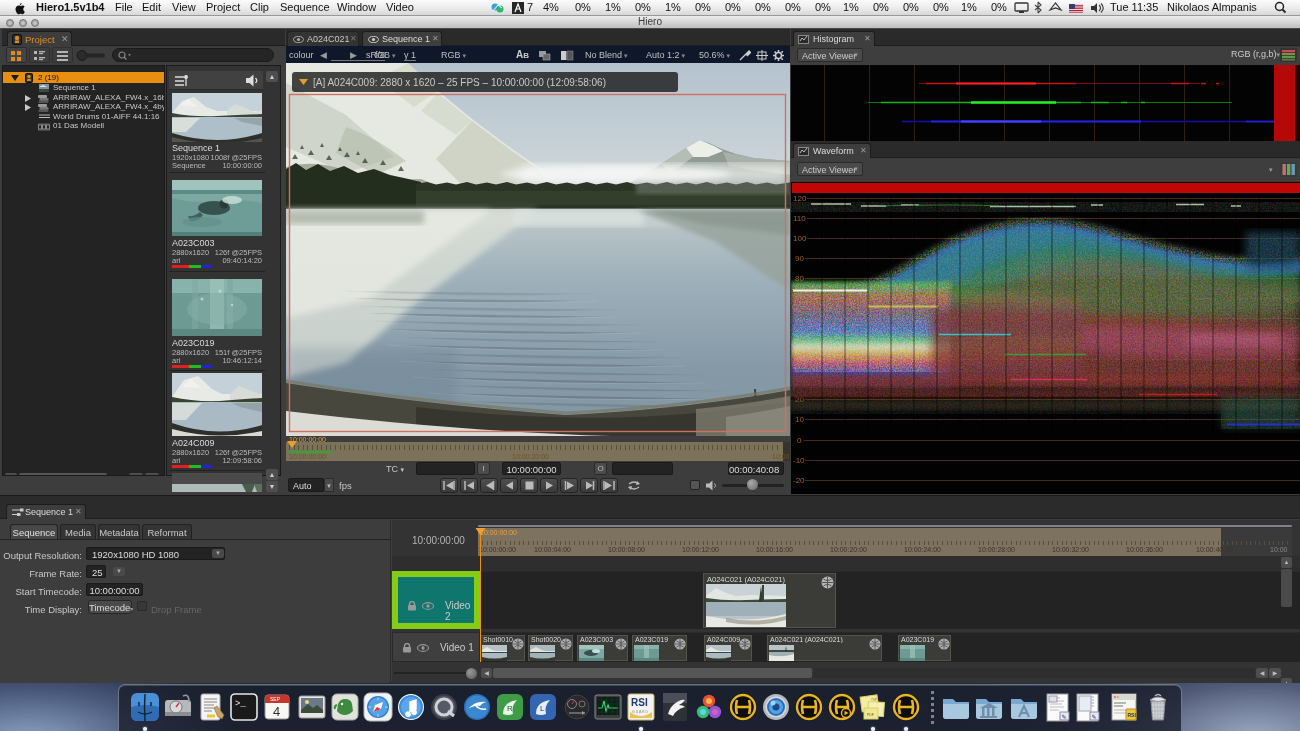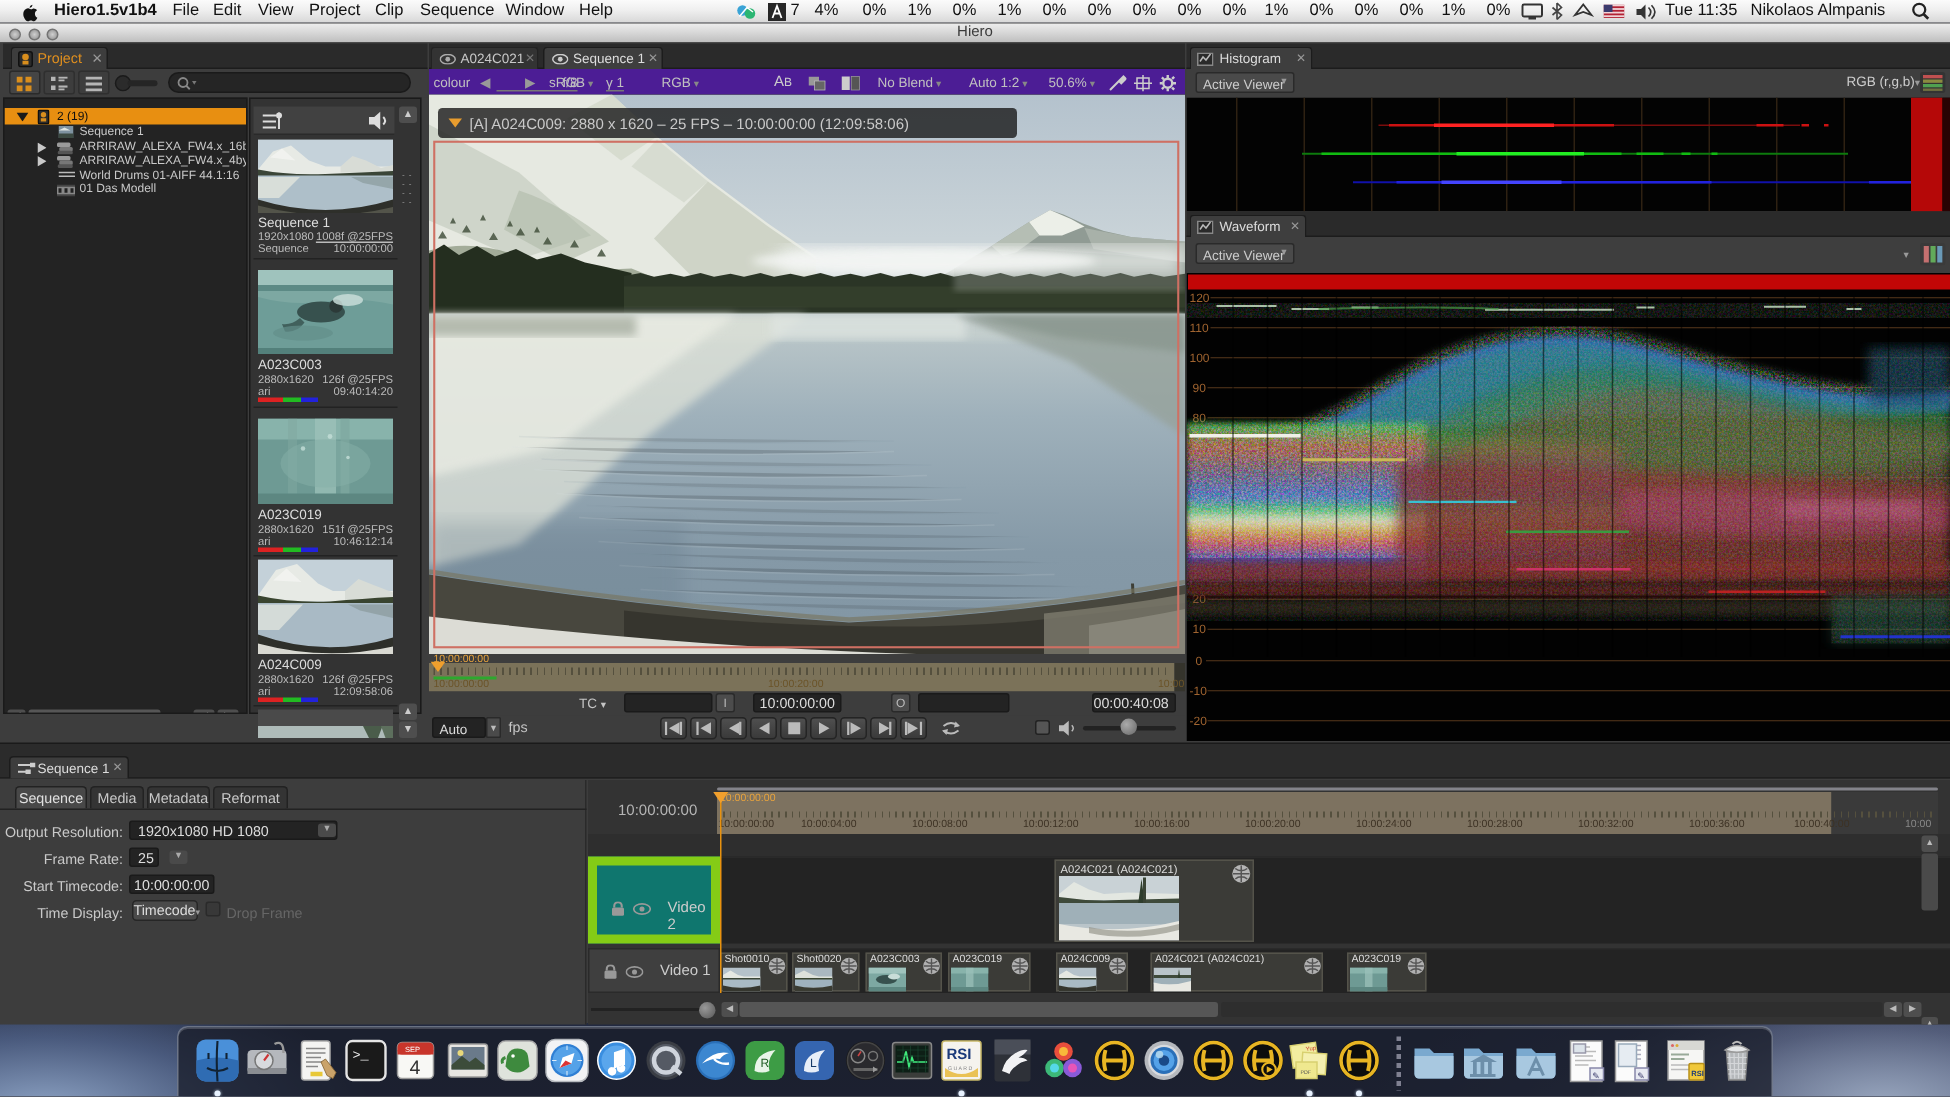--- a/index.html
+++ b/index.html
@@ -52,21 +52,21 @@
         <path d="M6.7,3.2 c0.1,-1 0.9,-1.9 1.9,-2.1 c0.1,1 -0.6,2 -1.9,2.1 z M9.4,3.6 c1,0 1.8,0.5 2.3,1.2 c-1.1,0.7 -1.5,1.6 -1.4,2.7 c0.1,1.2 0.8,1.9 1.6,2.3 c-0.4,1 -1.3,2.4 -2.3,2.4 c-0.8,0 -1,-0.5 -2,-0.5 c-1,0 -1.3,0.5 -2.1,0.5 c-1,0 -2.1,-1.6 -2.6,-2.9 c-0.7,-1.9 -0.4,-4.3 1.2,-5.2 c0.6,-0.4 1.4,-0.6 2.1,-0.5 c0.7,0.1 1.2,0.5 1.7,0.5 c0.4,0 1,-0.5 1.5,-0.5 z" fill="#111"></path>
       </svg></span>
   <span class="mi" style="left:36px; font-weight:bold;">Hiero1.5v1b4</span>
   <span class="mi" style="left:115px;">File</span>
   <span class="mi" style="left:142px;">Edit</span>
   <span class="mi" style="left:172px;">View</span>
   <span class="mi" style="left:206px;">Project</span>
   <span class="mi" style="left:250px;">Clip</span>
   <span class="mi" style="left:280px;">Sequence</span>
   <span class="mi" style="left:337px;">Window</span>
-  <span class="mi" style="left:386px;">Help</span>
+  <span class="mi" style="left:386px;">Video</span>
   <span class="mi" style="left:491px; top:2px;"><svg width="13" height="12">
         <circle cx="4" cy="5" r="3.5" fill="#39a3d6"></circle>
         <circle cx="9" cy="7" r="3.5" fill="#2bb673"></circle>
         <path d="M2,9 l5,-6 l4,3" stroke="#fff" stroke-width="1" fill="none"></path>
       </svg></span>
   <span class="mi" style="left:512px; top:2px;"><svg width="12" height="12">
         <rect x="0" y="0" width="12" height="12" fill="#262626"></rect>
         <path d="M3,10 L6,2 L9,10 M4.5,7 h3" stroke="#fff" stroke-width="1.2" fill="none"></path>
       </svg></span>
   <span class="mi" style="left:527px;">7</span>
@@ -277,21 +277,21 @@
           <path d="M8,12 l8,-6 9,8" fill="#f2f3ef" opacity=".9"></path>
           <path d="M55,18 l8,-7 9,3 10,5 8,-2 v5 h-35z" fill="#d8dcd6"></path>
           <path d="M0,20 q20,4 45,3 q25,-1 45,-2 l0,4 q-45,3 -90,1 z" fill="#3a4537"></path>
           <rect y="24" width="90" height="25" fill="#aebfc9"></rect>
           <path d="M0,25 h28 l-14,14 h-14 z" fill="#dfe3dc" opacity=".85"></path>
           <path d="M62,25 h28 v8 l-20,-4 z" fill="#8fa0a2" opacity=".8"></path>
           <path d="M0,40 q45,14 90,0 l0,9 h-90 z" fill="#2e2f2a"></path>
           <path d="M0,44 q45,12 90,1 l0,4 h-90 z" fill="#53544a"></path>
         </svg>
         <div class="abs" style="left:5px; top:77px; font-size:9px; color:#ddd;">Sequence 1</div>
-        <div class="abs" style="left:5px; top:87px; font-size:7.5px; color:#bbb; width:90px;">1920x1080<span style="float:right;text-decoration:underline;">1008f @25FPS</span></div>
+        <div class="abs" style="left:5px; top:87px; font-size:7.5px; color:#bbb; width:90px;">1920x1080<span style="float:right;">1008f @25FPS</span></div>
         <div class="abs" style="left:5px; top:95px; font-size:7.5px; color:#bbb; width:90px;">Sequence<span style="float:right;">10:00:00:00</span></div>
         <div class="abs" style="left:2px; top:106px; width:96px; height:1px; background:#222;"></div>
 
         <svg class="abs" style="left:5px; top:114px;" width="90" height="56" viewBox="0 0 90 56">
           <rect width="90" height="56" fill="#7da8a2"></rect>
           <rect width="90" height="10" fill="#9fc3bd"></rect>
           <rect y="10" width="90" height="4" fill="#5c8a85"></rect>
           <path d="M0,18 q22,6 45,3 q23,-3 45,2 v36 h-90 z" fill="#6e9d98"></path>
           <ellipse cx="42" cy="28" rx="16" ry="7" fill="#37514e"></ellipse>
           <circle cx="52" cy="24" r="4.5" fill="#2c3a38"></circle>
@@ -369,29 +369,29 @@
         </div>
         <div class="tab" style="left:76px; width:80px; background:#3e3e3e; border:1px solid #1c1c1c; border-bottom:none;">
           <svg class="abs" style="left:5px; top:4px;" width="11" height="7">
               <ellipse cx="5.5" cy="3.5" rx="5" ry="3.2" fill="none" stroke="#ccc" stroke-width="1"></ellipse>
               <circle cx="5.5" cy="3.5" r="1.6" fill="#ccc"></circle>
             </svg>
           <span class="abs" style="left:19px; top:2px; font-size:9px; color:#ddd;">Sequence 1</span>
           <span class="abs" style="left:69px; top:2px; color:#999; font-size:8px;">✕</span>
         </div>
       </div>
-      <div class="abs" style="left:0; top:17px; width:504px; height:18px; background:#4c1d95; border-bottom:1px solid #222; font-size:9px; color:#c0c0c0;">
+      <div class="abs" style="left:0; top:17px; width:504px; height:18px; background:#0f172a; border-bottom:1px solid #222; font-size:9px; color:#c0c0c0;">
         <span class="abs" style="left:3px; top:4px;">colour</span>
         <span class="abs" style="left:34px; top:4px; color:#999;">◀</span>
         <span class="abs" style="left:45px; top:4px; border-bottom:1px solid #777;padding-left:44px;">f/8</span>
         <span class="abs" style="left:64px; top:4px; color:#999;">▶</span>
         <span class="abs" style="left:80px; top:4px;">sRGB<span style="color:#888; font-size:7px;"> ▾</span></span>
         <span class="abs" style="left:118px; top:4px; border-bottom:1px solid #777;">γ 1</span>
         <span class="abs" style="left:155px; top:4px;">RGB<span style="color:#888; font-size:7px;"> ▾</span></span>
-        <span class="abs" style="left:230px; top:3px; font-size:10px; color:#ccc;">A<span style="font-size:8px;">B</span></span>
+        <span class="abs" style="left:230px; top:3px; font-size:10px; color:#ccc;font-weight:bold;">A<span style="font-size:8px;">B</span></span>
         <svg class="abs" style="left:253px; top:5px;" width="12" height="10">
             <rect x="0" y="0" width="7" height="6" fill="#999"></rect>
             <rect x="4" y="3" width="7" height="6" fill="#666" stroke="#bbb" stroke-width=".5"></rect>
           </svg>
         <svg class="abs" style="left:275px; top:4px;" width="13" height="11">
             <rect x="0" y="1" width="5.5" height="9" fill="#ccc"></rect>
             <rect x="6.5" y="1" width="5.5" height="9" fill="#555" stroke="#999" stroke-width=".5"></rect>
           </svg>
         <span class="abs" style="left:299px; top:4px;">No Blend<span style="color:#888; font-size:7px;"> ▾</span></span>
         <span class="abs" style="left:360px; top:4px;">Auto 1:2<span style="color:#888; font-size:7px;"> ▾</span></span>

